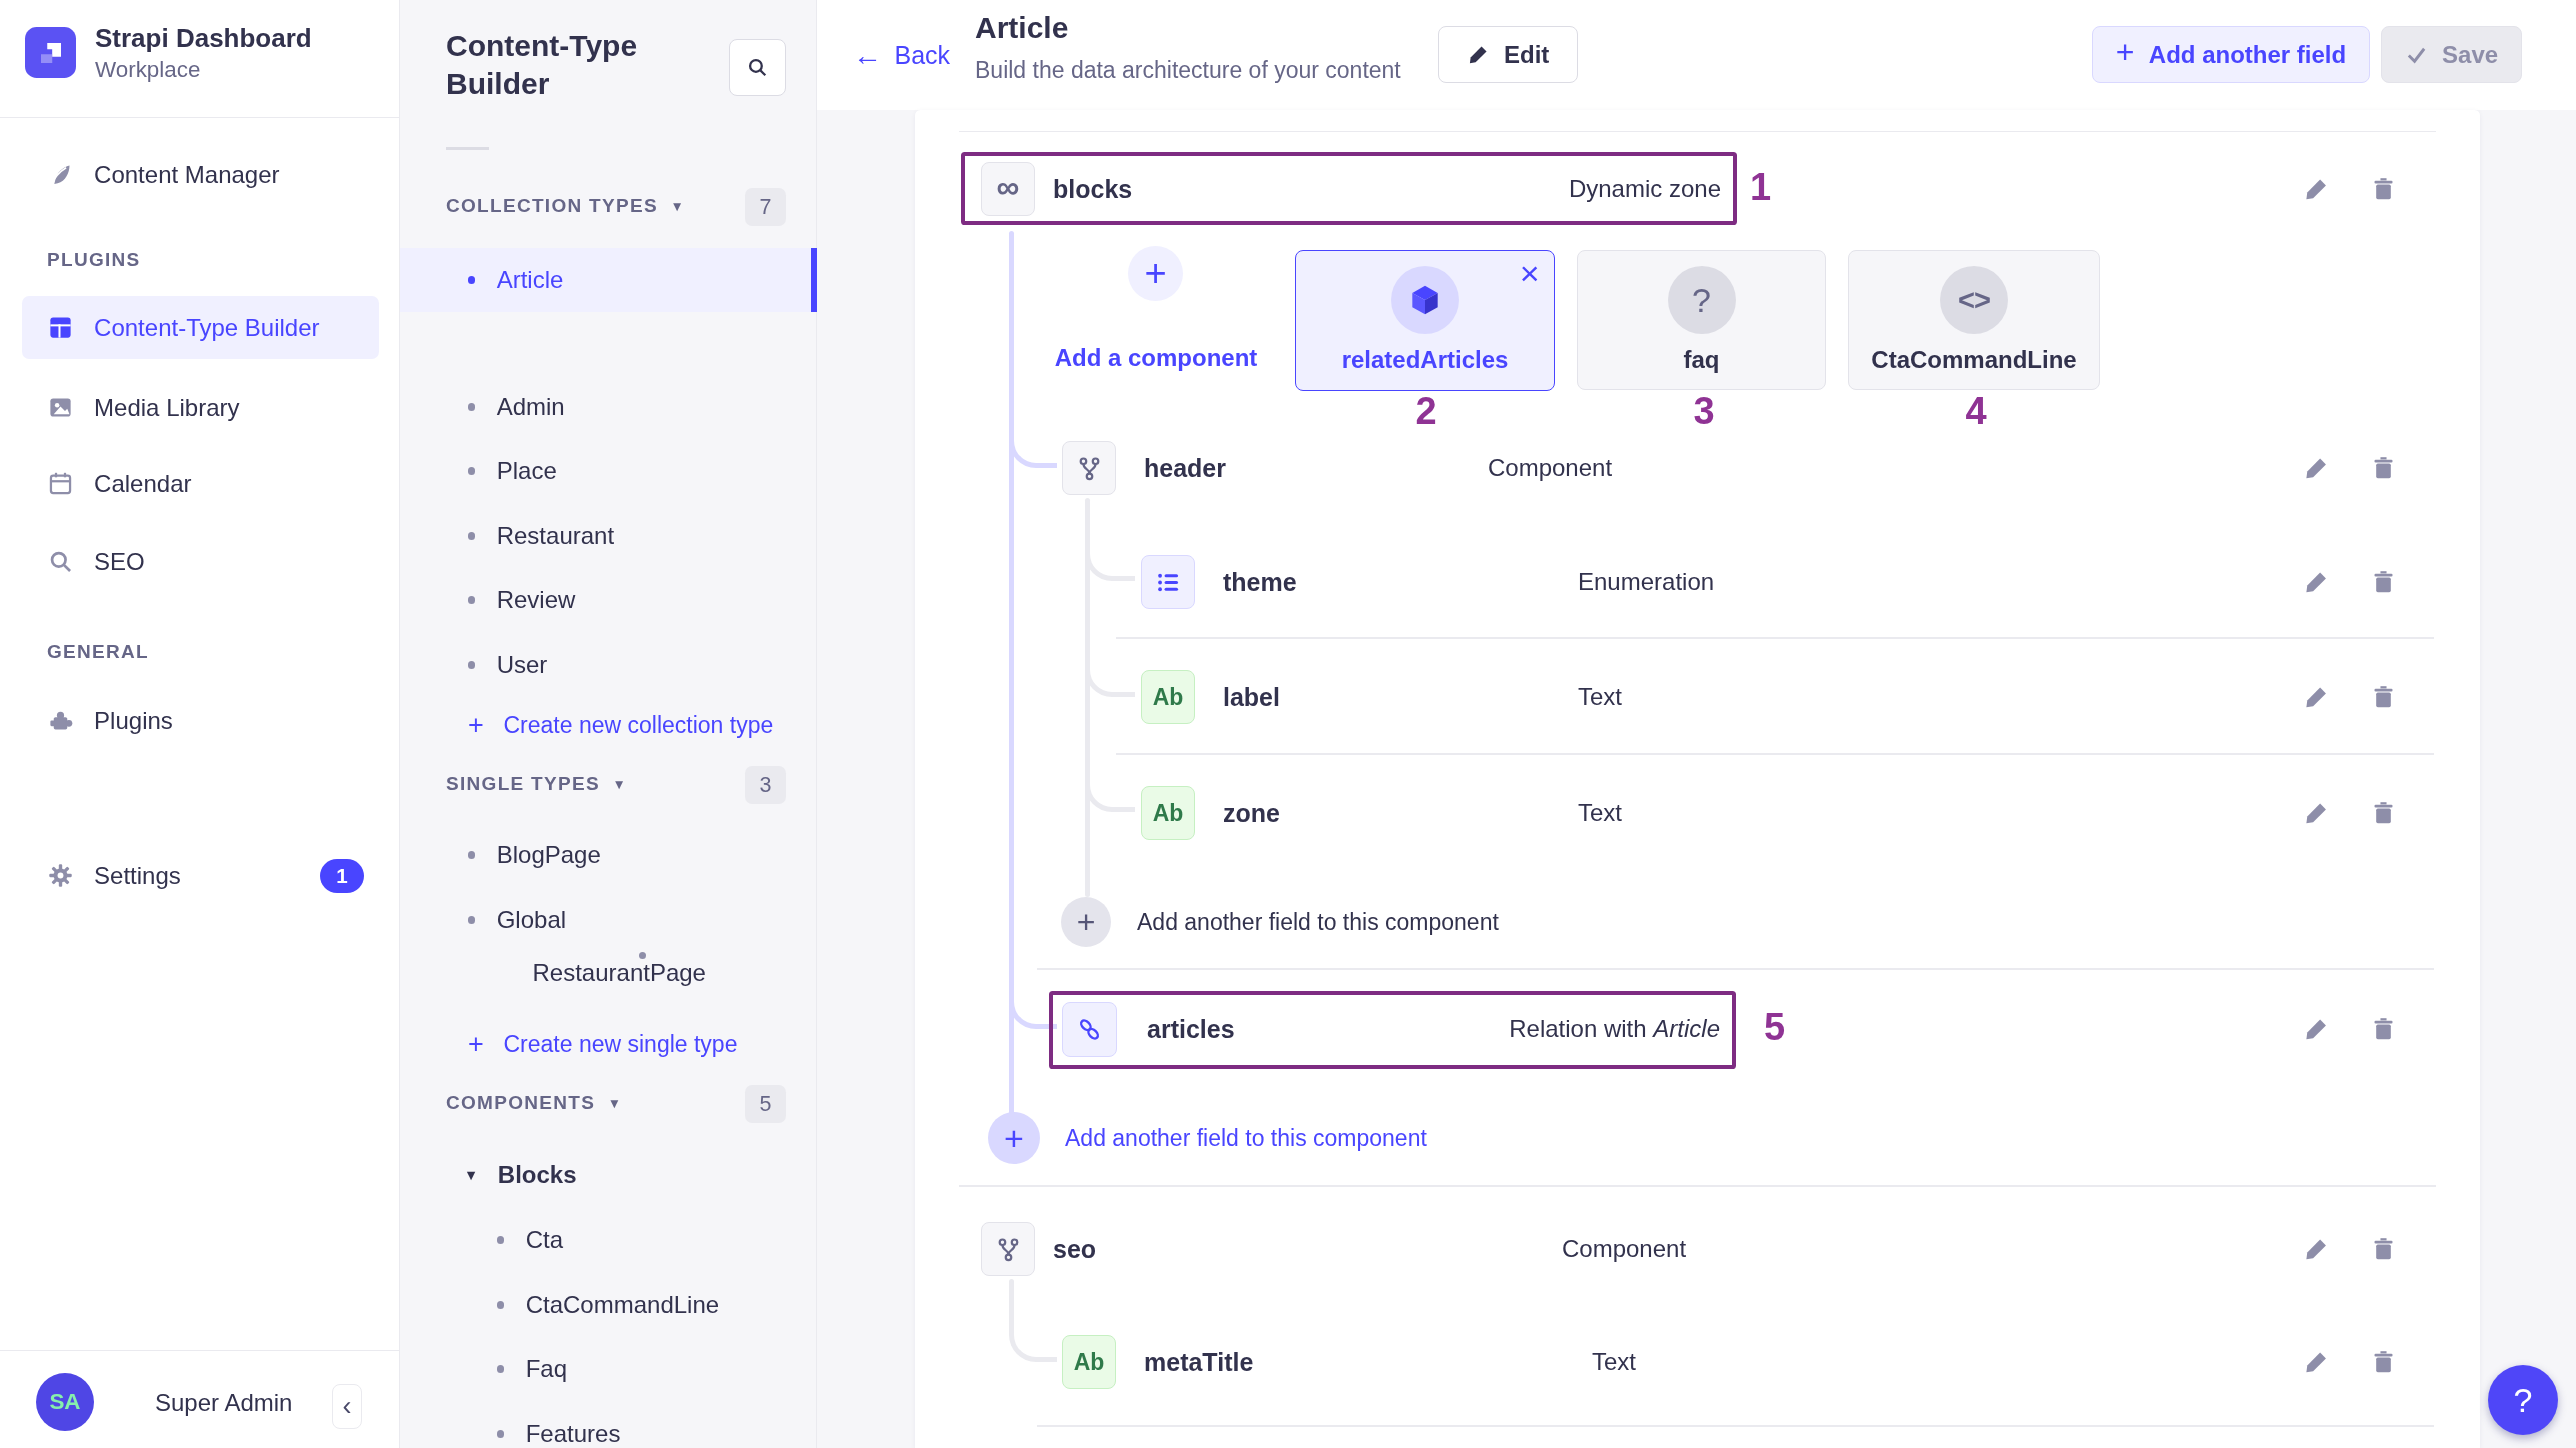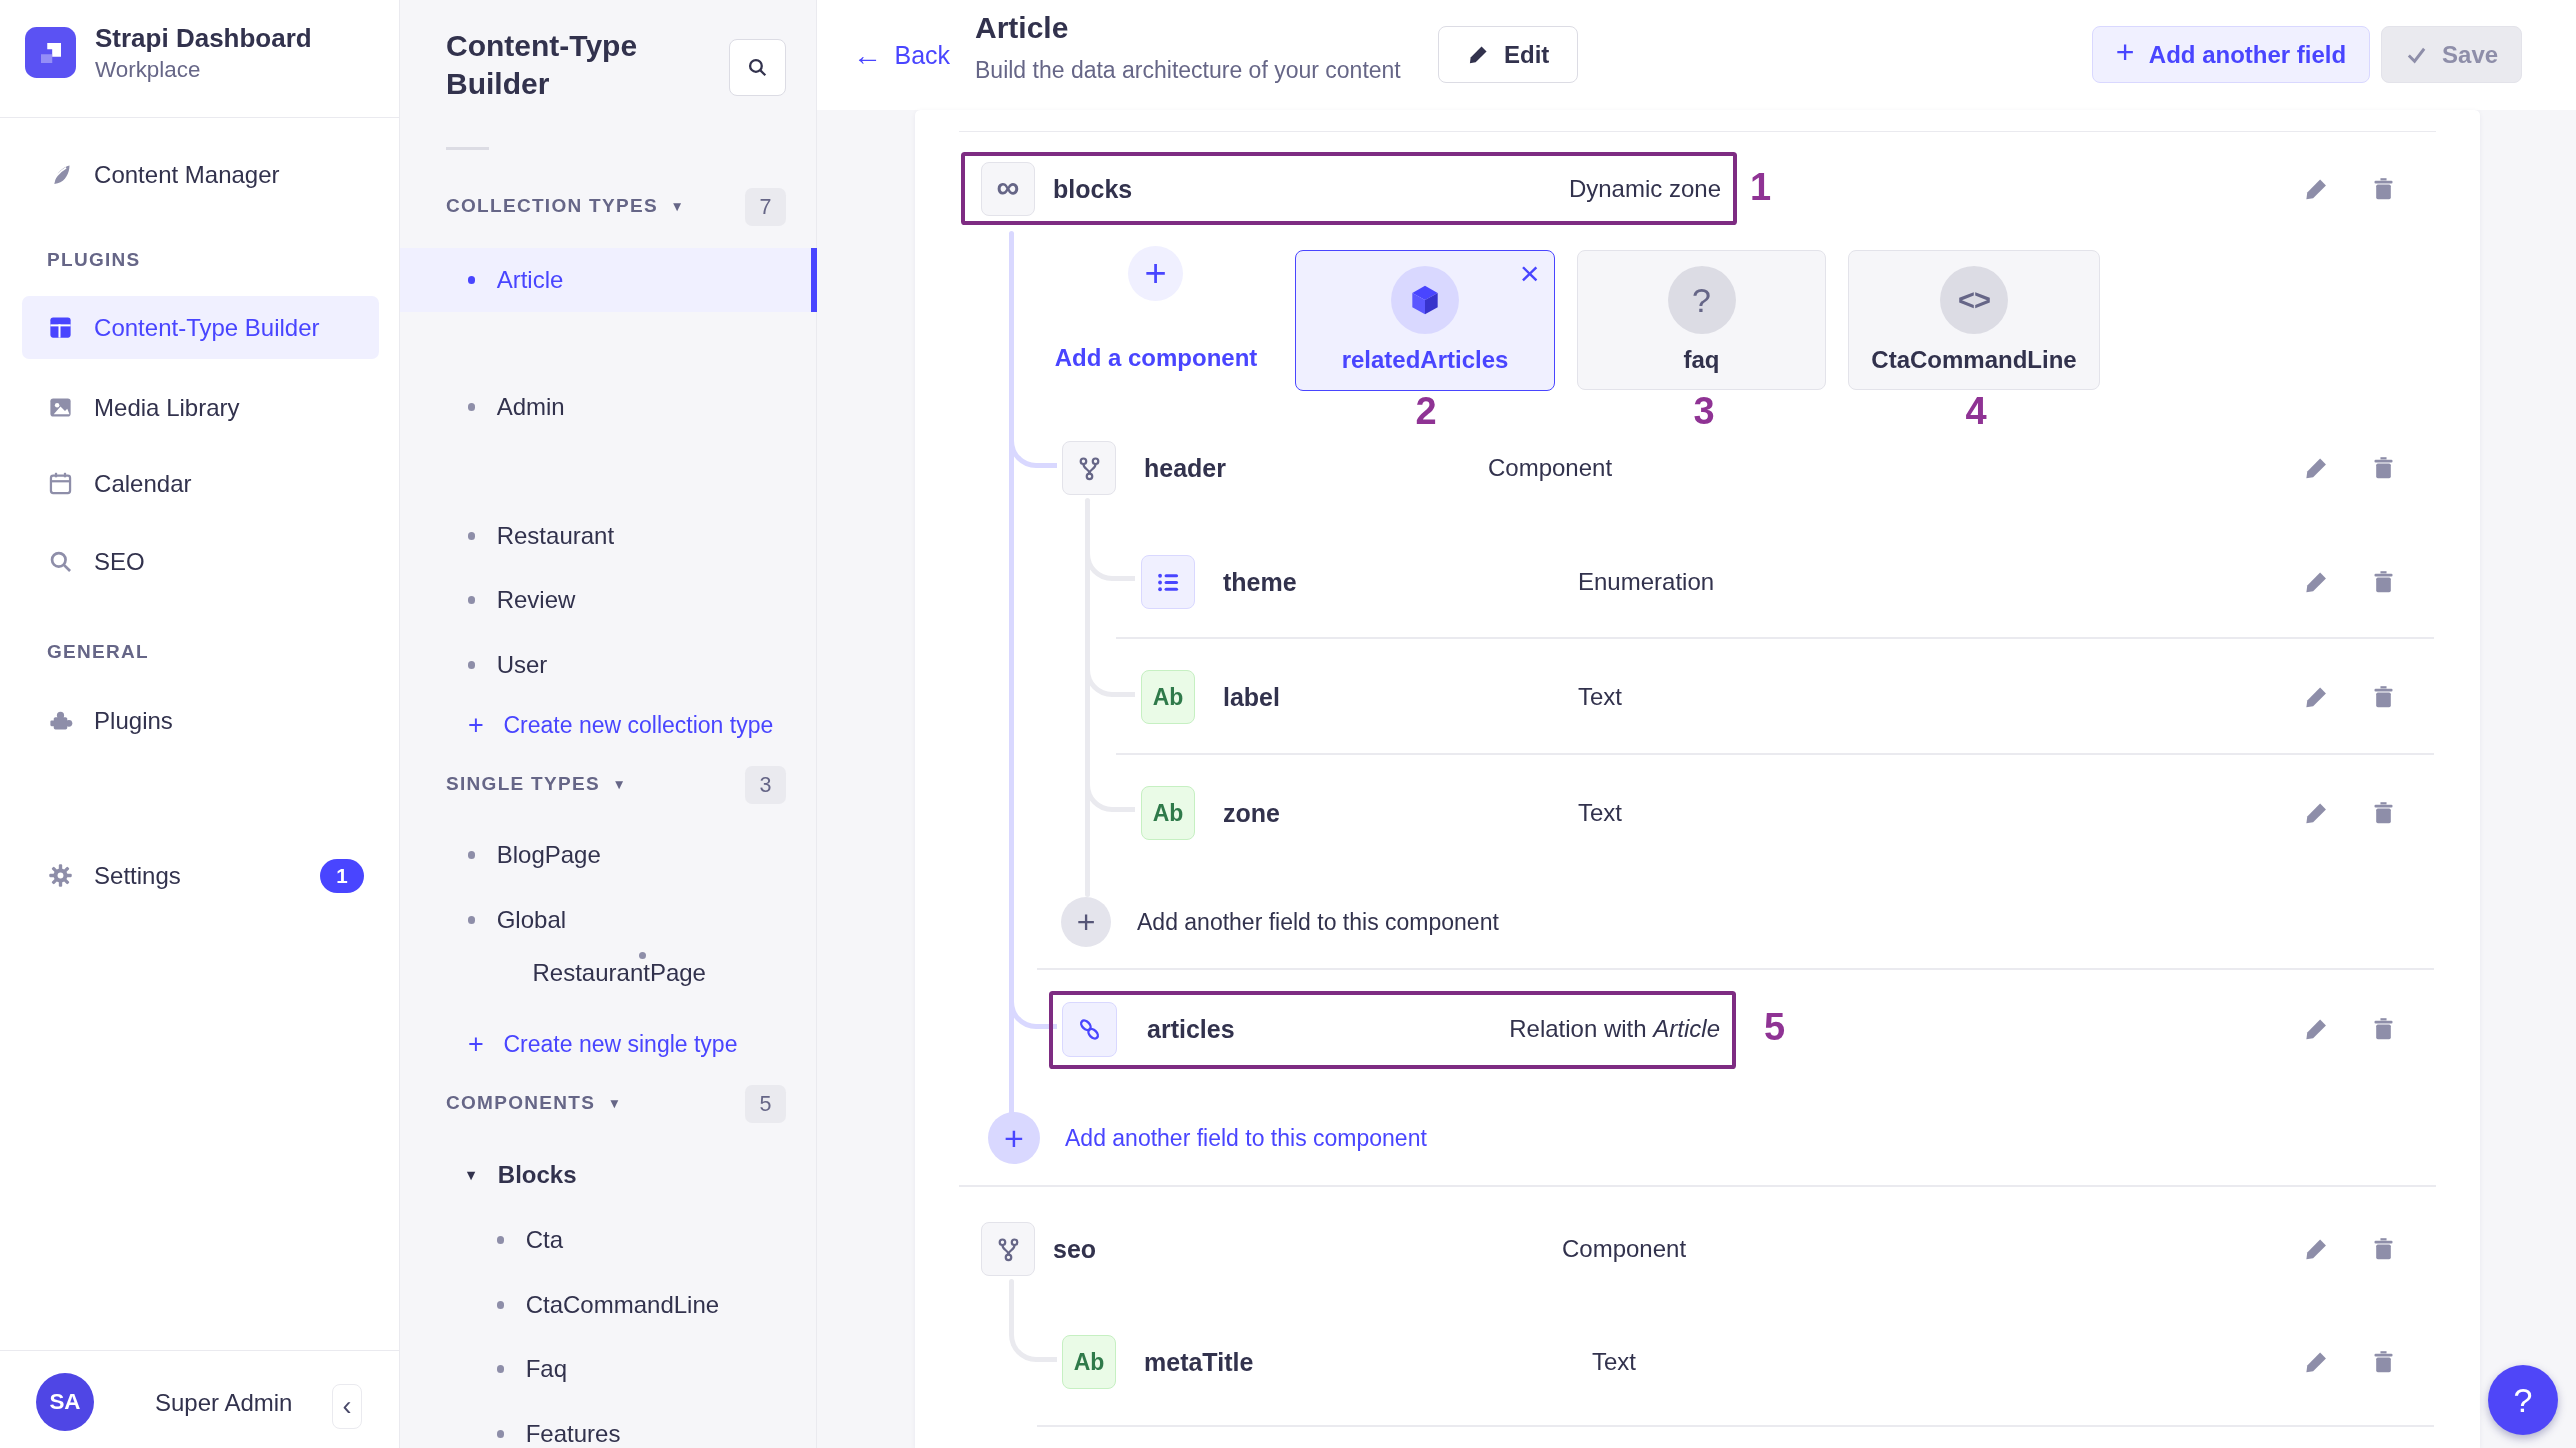--- a/index.html
+++ b/index.html
@@ -12,21 +12,21 @@
   .brand-name { position:absolute; left:95px; top:23px; font-size:26px; font-weight:700; color:#32324D;text-align:right; }
   .brand-sub  { position:absolute; left:95px; top:57px; font-size:22.4px; color:#666687; }
   .s1-divider { position:absolute; left:0; top:117px; width:100%; height:0.9px; background:#EAEAEF; }
   .nav-item { position:absolute; left:21.5px; width:357px; height:63px; border-radius:7.2px; display:flex; align-items:center; gap:20.6px; padding-left:25px; cursor:pointer; }
   .nav-item .nav-label { font-size:24px; color:#32324D; font-weight:500; }
   .nav-item.active { background:#F0F0FF; }
   .nav-item.active .nav-label { color:#4945FF; }
   .section-label { position:absolute; left:47px; font-size:19px; font-weight:700; letter-spacing:1.3px; color:#666687; }
   .badge-pill { position:absolute; left:320px; width:44px; height:34px; border-radius:17px; background:#4945FF; color:#fff; font-size:20.6px; font-weight:700; display:flex; align-items:center; justify-content:center; }
   .user-divider { position:absolute; left:0; top:1350px; width:100%; height:0.9px; background:#EAEAEF; }
-  .avatar { position:absolute; left:36px; top:1373px; width:58px; height:58px; border-radius:50%; background:#4F46E5; color:#ffffff; font-size:22.4px; font-weight:700; display:flex; align-items:center; justify-content:center; }
+  .avatar { position:absolute; left:36px; top:1373px; width:58px; height:58px; border-radius:50%; background:#4F46E5; color:#86efac; font-size:22.4px; font-weight:700; display:flex; align-items:center; justify-content:center; }
   .user-name { position:absolute; left:143px; top:1389px; font-size:24px; font-weight:500; color:#32324D;margin-left:12px; }
   .collapse-btn { position:absolute; left:332px; top:1384px; width:30px; height:45px; border:0.9px solid #EAEAEF; border-radius:8px; background:#fff; color:#4A4A6A; font-size:27px; display:flex; align-items:center; justify-content:center; cursor:pointer; }
 
   
   .sidebar2 { position:absolute; left:400px; top:0; width:417px; height:1448px; background:#F6F6F9; border-right:0.9px solid #EAEAEF; }
   .b2-title { position:absolute; left:46px; top:27px; width:251px; font-size:30px; line-height:38px; font-weight:700; color:#32324D; }
   .search-btn { position:absolute; left:329px; top:39px; width:57px; height:57px; background:#fff; border:0.9px solid #DCDCE4; border-radius:8px; display:flex; align-items:center; justify-content:center; cursor:pointer; }
   .b2-divider { position:absolute; left:46px; top:147px; width:43px; height:2.7px; background:#DCDCE4; }
   .group-row { position:absolute; left:46px; display:flex; align-items:center; gap:12.5px; font-size:19px; font-weight:700; letter-spacing:1.3px; color:#666687; cursor:pointer; }
   .caret { font-size:13.4px; color:#666687; }
@@ -241,20 +241,24 @@
 
     <div class="b2-item active" style="top:248px;">
       <span class="dot"></span>
       <span class="b2-label">Article</span>
       <span class="active-bar"></span>
     </div>
     <div class="b2-item" style="top:375px;">
       <span class="dot"></span>
       <span class="b2-label">Admin</span>
     </div>
+    <div class="b2-item" style="top:439px;">
+      <span class="dot"></span>
+      <span class="b2-label">Place</span>
+    </div>
     <div class="b2-item" style="top:504px;">
       <span class="dot"></span>
       <span class="b2-label">Restaurant</span>
     </div>
     <div class="b2-item" style="top:568px;">
       <span class="dot"></span>
       <span class="b2-label">Review</span>
     </div>
     <div class="b2-item" style="top:633px;">
       <span class="dot"></span>

